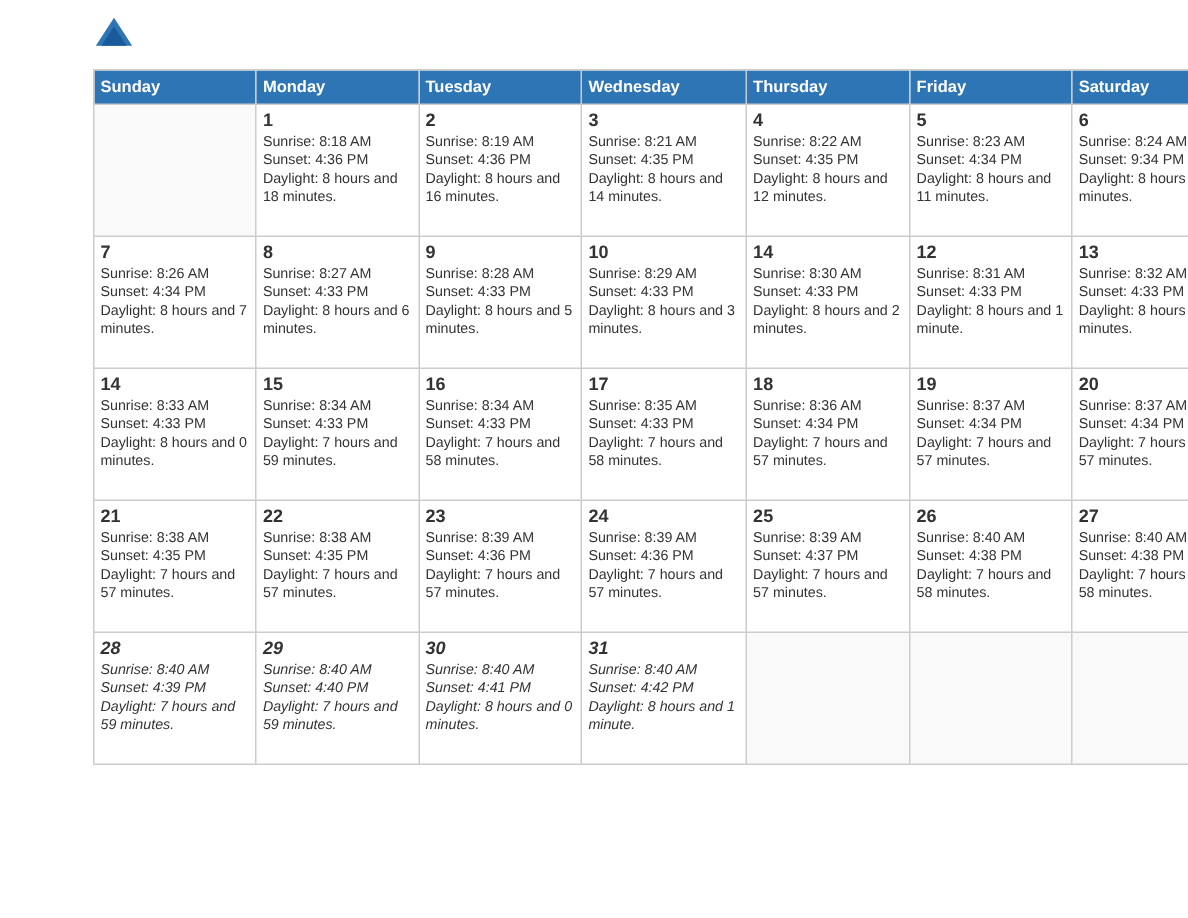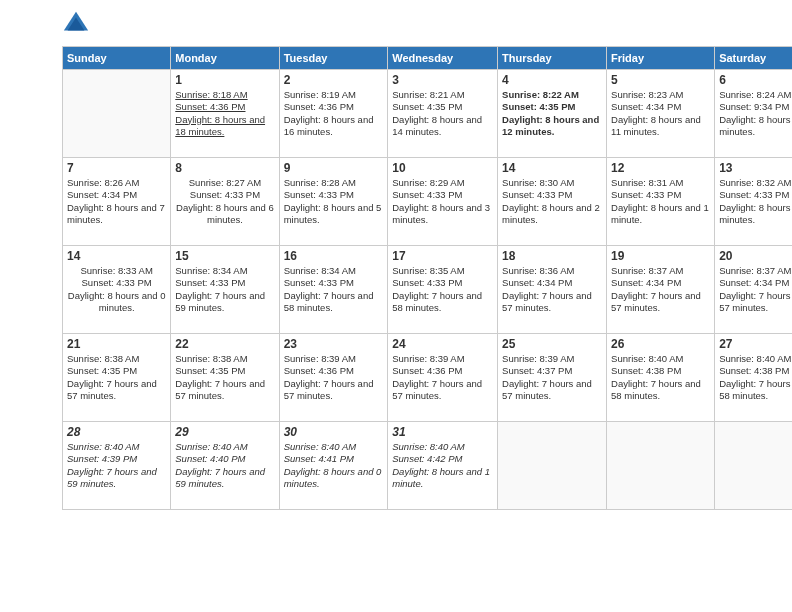--- a/index.html
+++ b/index.html
@@ -132,39 +132,39 @@
           <th>Thursday</th>
           <th>Friday</th>
           <th>Saturday</th>
         </tr>
     </thead>
     <tbody id="calendar-body">
     <tr>
           <td class="empty-cell"></td>
           <td>
             <span class="day-number">1</span>
-            <div class="day-detail" style="white-space: pre-line; text-decoration: underline;">Sunrise: 8:18 AM
+            <div class="day-detail" style="white-space: pre-line;">Sunrise: 8:18 AM
 Sunset: 4:36 PM
 Daylight: 8 hours and 18 minutes.</div>
           </td>
           <td>
             <span class="day-number">2</span>
             <div class="day-detail" style="white-space: pre-line;">Sunrise: 8:19 AM
 Sunset: 4:36 PM
 Daylight: 8 hours and 16 minutes.</div>
           </td>
           <td>
             <span class="day-number">3</span>
             <div class="day-detail" style="white-space: pre-line;">Sunrise: 8:21 AM
 Sunset: 4:35 PM
 Daylight: 8 hours and 14 minutes.</div>
           </td>
           <td>
             <span class="day-number">4</span>
-            <div class="day-detail" style="white-space: pre-line; font-weight: bold;">Sunrise: 8:22 AM
+            <div class="day-detail" style="white-space: pre-line;">Sunrise: 8:22 AM
 Sunset: 4:35 PM
 Daylight: 8 hours and 12 minutes.</div>
           </td>
           <td>
             <span class="day-number">5</span>
             <div class="day-detail" style="white-space: pre-line;">Sunrise: 8:23 AM
 Sunset: 4:34 PM
 Daylight: 8 hours and 11 minutes.</div>
           </td>
           <td>
@@ -176,21 +176,21 @@
         </tr>
         <tr>
           <td>
             <span class="day-number">7</span>
             <div class="day-detail" style="white-space: pre-line;">Sunrise: 8:26 AM
 Sunset: 4:34 PM
 Daylight: 8 hours and 7 minutes.</div>
           </td>
           <td>
             <span class="day-number">8</span>
-            <div class="day-detail" style="white-space: pre-line; text-align: center;">Sunrise: 8:27 AM
+            <div class="day-detail" style="white-space: pre-line;">Sunrise: 8:27 AM
 Sunset: 4:33 PM
 Daylight: 8 hours and 6 minutes.</div>
           </td>
           <td>
             <span class="day-number">9</span>
             <div class="day-detail" style="white-space: pre-line;">Sunrise: 8:28 AM
 Sunset: 4:33 PM
 Daylight: 8 hours and 5 minutes.</div>
           </td>
           <td>
@@ -214,21 +214,21 @@
           <td>
             <span class="day-number">13</span>
             <div class="day-detail" style="white-space: pre-line;">Sunrise: 8:32 AM
 Sunset: 4:33 PM
 Daylight: 8 hours and 0 minutes.</div>
           </td>
         </tr>
         <tr>
           <td>
             <span class="day-number">14</span>
-            <div class="day-detail" style="white-space: pre-line; text-align: center;">Sunrise: 8:33 AM
+            <div class="day-detail" style="white-space: pre-line;">Sunrise: 8:33 AM
 Sunset: 4:33 PM
 Daylight: 8 hours and 0 minutes.</div>
           </td>
           <td>
             <span class="day-number">15</span>
             <div class="day-detail" style="white-space: pre-line;">Sunrise: 8:34 AM
 Sunset: 4:33 PM
 Daylight: 7 hours and 59 minutes.</div>
           </td>
           <td>

